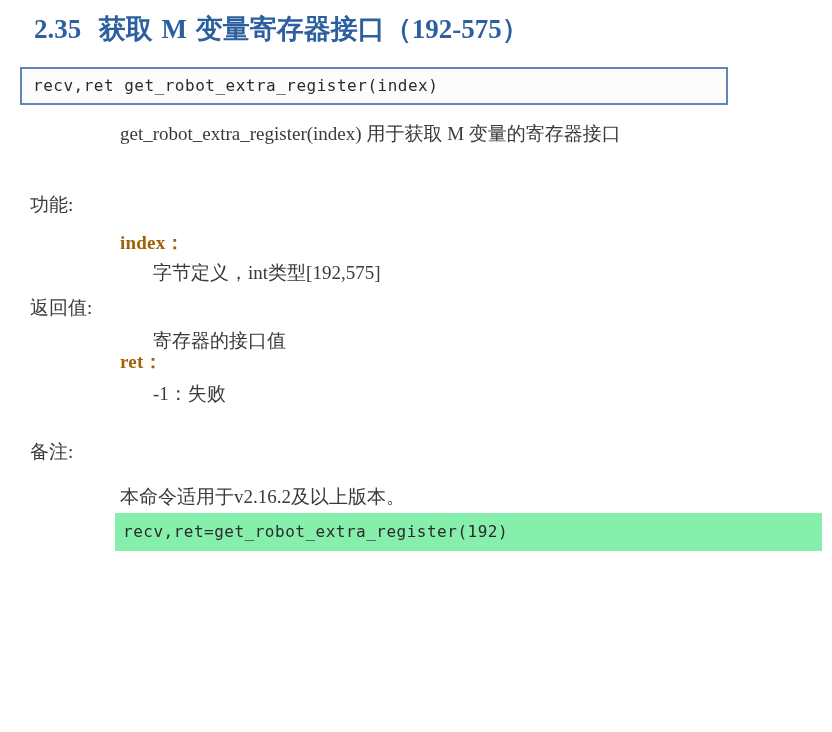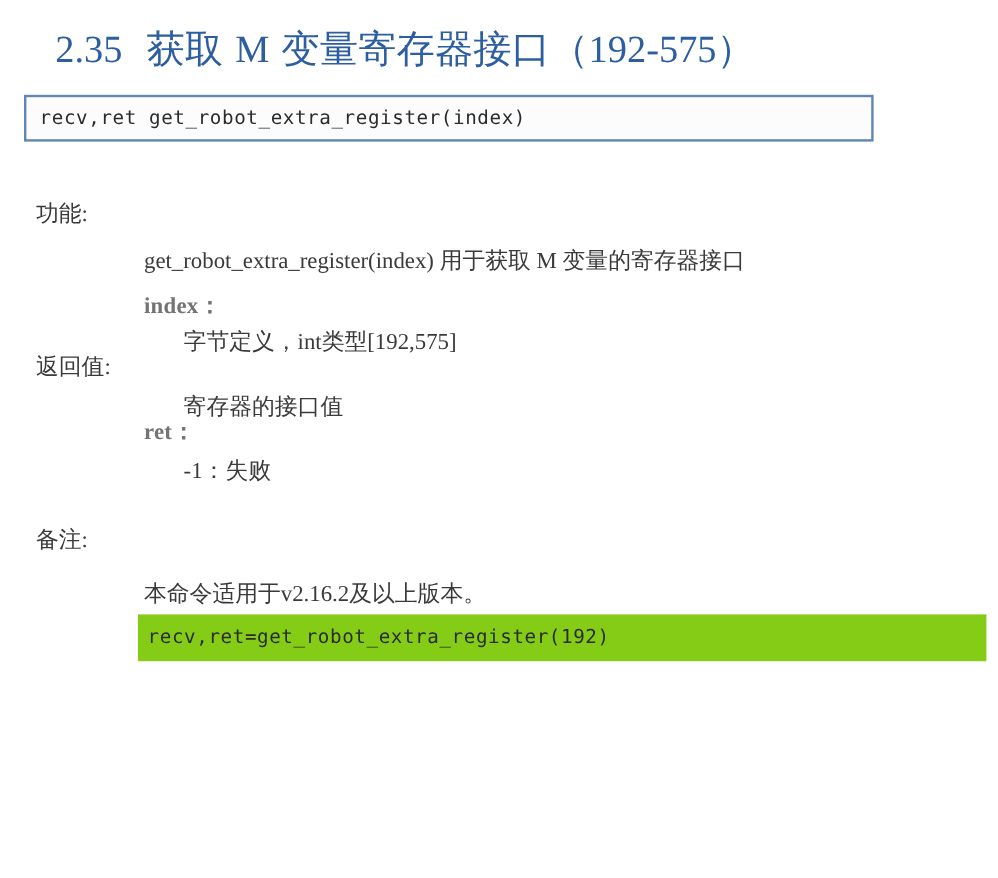--- a/index.html
+++ b/index.html
@@ -10,25 +10,25 @@
     color: #3a3a3a;
   }
   .page {
     position: relative;
     width: 832px;
     height: 732px;
     background: #ffffff;
     overflow: hidden;
   }
   .doc-title {
-    margin: 16px;
+    margin: 4px;
     padding: 8px 0 0 30px;
-    font-size: 32px;
+    font-size: 27px;
     line-height: 34px;
-    font-weight: normal;
+    font-weight: bold;
     color: #2D5FA0;
     font-family: "Liberation Serif", "DejaVu Serif", serif;
     word-spacing: 2px;
     white-space: pre-wrap;
   }
   .sig-block {
     margin: 21px 0 0 20px;
     width: 708px;
     box-sizing: border-box;
     border: 2px solid #5F86B5;
@@ -47,60 +47,60 @@
     display: block;
     font-size: 19px;
     line-height: 21px;
     white-space: pre-wrap;
   }
   .lbl        { margin-left: 30px;  color: #3a3a3a; }
   .indent-1   { margin-left: 120px; }
   .indent-2   { margin-left: 153px; }
   .param-name {
     font-weight: bold;
-    color: #737373;
+    color: #a16207;
     font-size: 19px;
     letter-spacing: 0.2px;
   }
   .example-block {
     margin: 6px 10px 0 115px;
     width: 707px;
     box-sizing: border-box;
-    background: #84cc16;
+    background: #86efac;
     padding: 10px 8px 10px 8px;
   }
   
   .mt-func-label   { margin-top: 50px; }
   .mt-func-text    { margin-top: 18px; }
   .mt-params-label { margin-top: 18px; }
   .mt-index-name   { margin-top: 17px; }
   .mt-index-desc   { margin-top: 9px;  }
-  .mt-return-label { }
+  .mt-return-label { margin-top: 14px; }
   .mt-recv-name    { margin-top: 21px; }
   .mt-recv-desc    { margin-top: 12px; }
   .mt-ret-name     { }
   .mt-ret-0        { margin-top: 10px; }
   .mt-ret-1        { margin-top: 11px; }
   .mt-notes-label  { margin-top: 37px; }
   .mt-notes-text   { margin-top: 24px; }
   .mt-example-label{ margin-top: 7px;  }
 </style>
 </head>
 <body>
 
 <div class="page">
 
   <h1 class="doc-title">2.35  获取 M 变量寄存器接口（192-575）</h1>
 
   <div class="sig-block">
     <span class="code-text">recv,ret get_robot_extra_register(index)</span>
   </div>
 
+  <span class="line indent-1 mt-func-text">get_robot_extra_register(index) 用于获取 M 变量的寄存器接口</span>
   <span class="line lbl mt-func-label">功能:</span>
-  <span class="line indent-1 mt-func-text">get_robot_extra_register(index) 用于获取 M 变量的寄存器接口</span>
 
   <span class="line indent-1 param-name mt-index-name">index：</span>
   <span class="line indent-2 mt-index-desc">字节定义，int类型[192,575]</span>
 
   <span class="line lbl mt-return-label">返回值:</span>
   <span class="line indent-2 mt-recv-desc">寄存器的接口值</span>
   <span class="line indent-1 param-name mt-ret-name">ret：</span>
   <span class="line indent-2 mt-ret-1">-1：失败</span>
 
   <span class="line lbl mt-notes-label">备注:</span>

